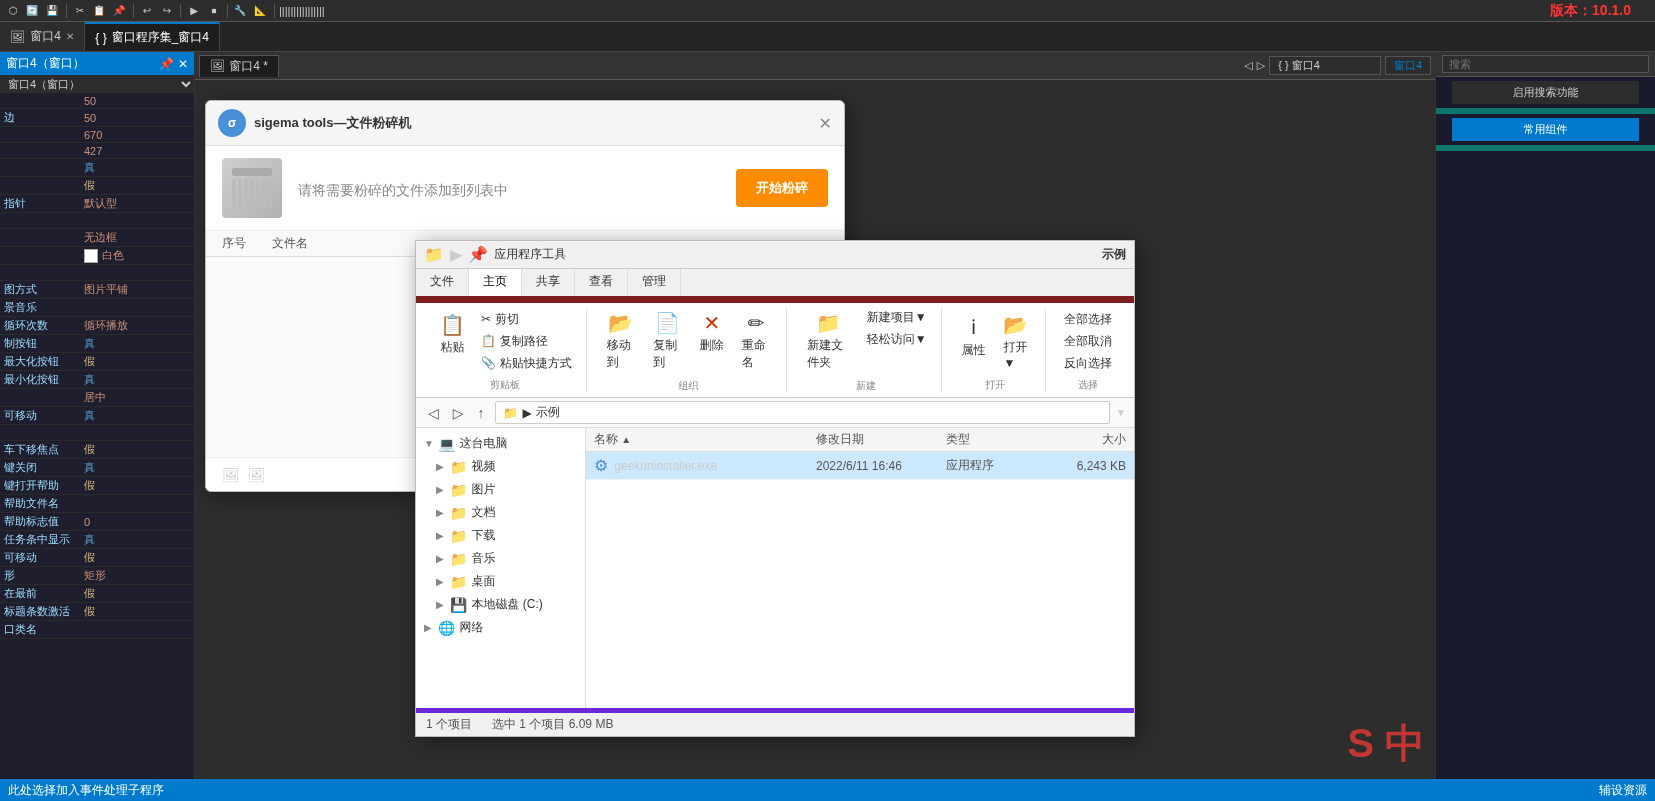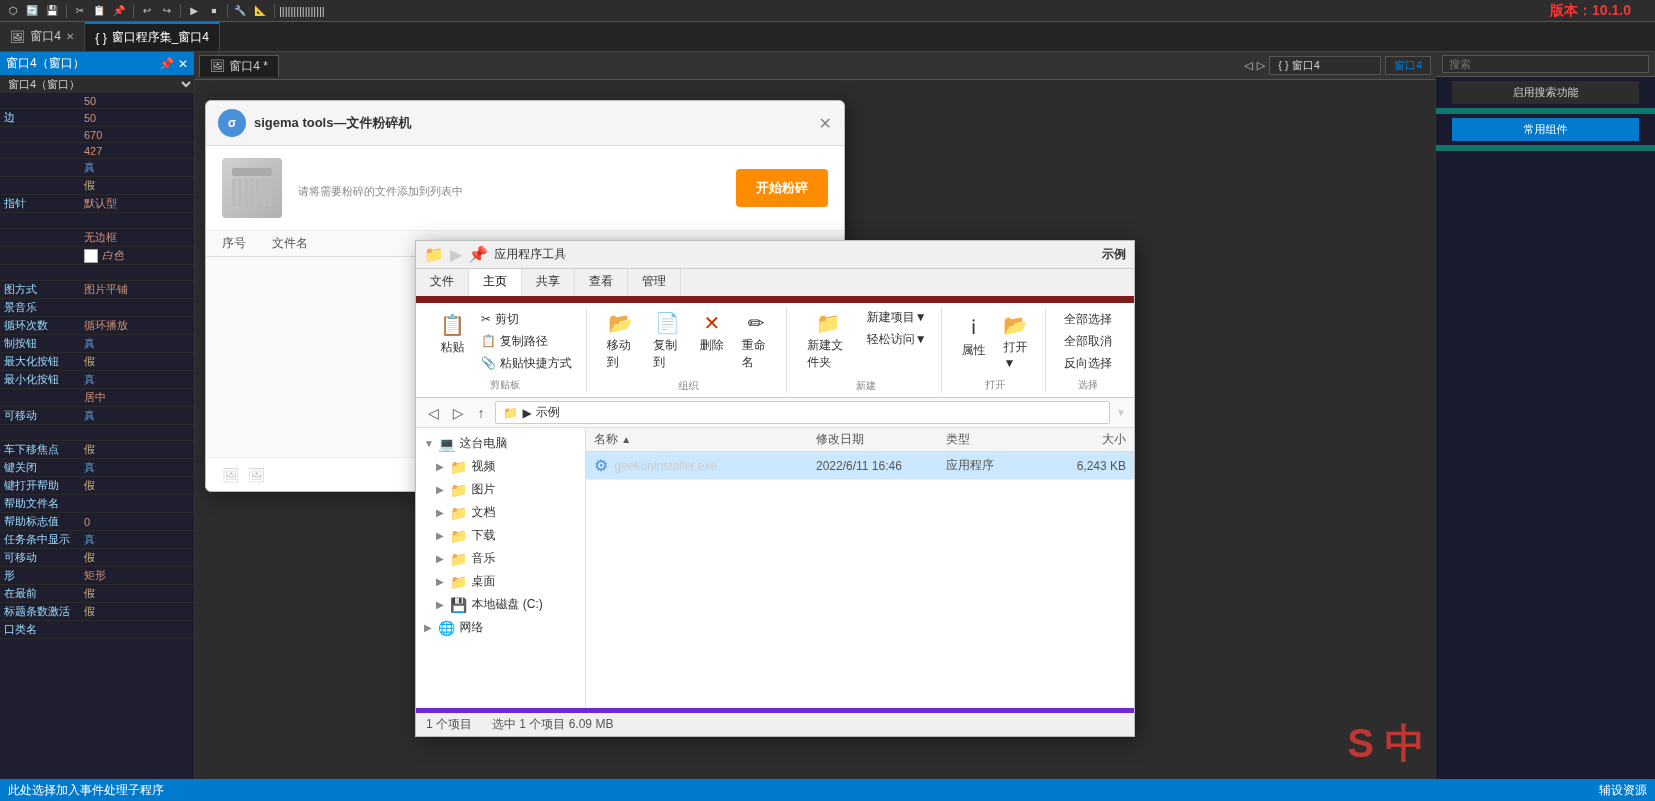--- a/index.html
+++ b/index.html
@@ -134,21 +134,21 @@
     }
     .shredder-icon {
       width: 60px; height: 60px;
       background: linear-gradient(135deg, #d0d0d0, #b0b0b0);
       border-radius: 4px;
       display: flex; align-items: center; justify-content: center;
       font-size: 30px;
     }
     .sigma-header-text { flex: 1; }
     .sigma-header-title { font-size: 18px; font-weight: bold; color: #333; }
-    .sigma-header-sub { font-size: 11px; color: #888; margin-top: 6px; }
+    .sigma-header-sub { font-size: 14px; color: #888; margin-top: 6px; }
     .sigma-start-btn {
       background: #ff8c00;
       color: white;
       border: none;
       padding: 10px 20px;
       border-radius: 4px;
       cursor: pointer;
       font-size: 13px;
       font-weight: bold;
     }
@@ -477,21 +477,21 @@
       <div class="prop-row">
           <span class="prop-name"></span>
           <span class="prop-val"></span>
         </div>
       <div class="prop-row">
           <span class="prop-name"></span>
           <span class="prop-val">无边框</span>
         </div>
       <div class="prop-row">
           <span class="prop-name"></span>
-          <span class="prop-val" style="display:flex;align-items:center;gap:4px;font-style:italic;"><span style="width:14px;height:14px;background:white;border:1px solid #aaa;display:inline-block;"></span>白色</span>
+          <span class="prop-val" style="display:flex;align-items:center;gap:4px;"><span style="width:14px;height:14px;background:white;border:1px solid #aaa;display:inline-block;"></span>白色</span>
         </div>
       <div class="prop-row">
           <span class="prop-name"></span>
           <span class="prop-val"></span>
         </div>
       <div class="prop-row">
           <span class="prop-name">图方式</span>
           <span class="prop-val">图片平铺</span>
         </div>
       <div class="prop-row">

